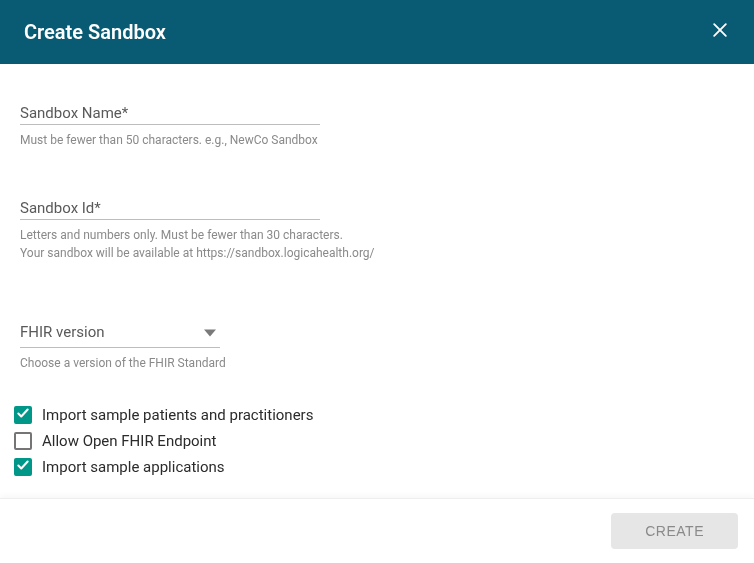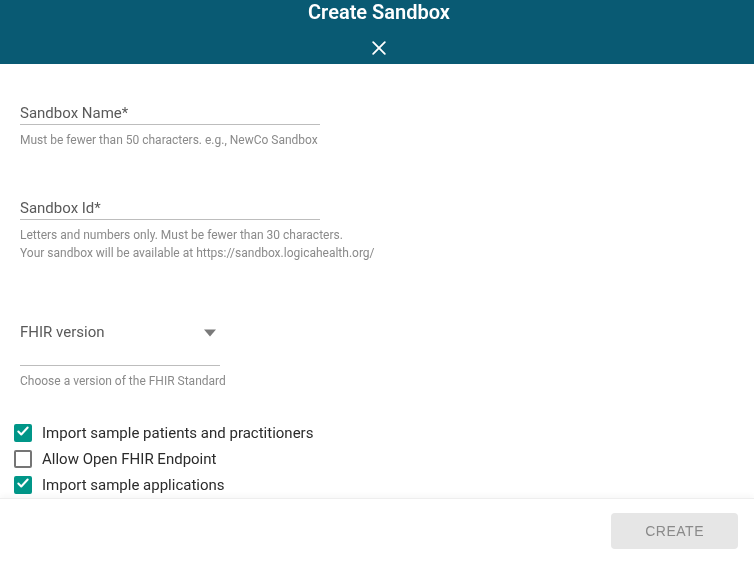--- a/index.html
+++ b/index.html
@@ -12,21 +12,20 @@
     position: relative;
   }
   .header {
     background: #095a73;
     color: #fff;
     height: 64px;
     display: flex;
     align-items: center;
     justify-content: space-between;
     padding: 0 20px 0 24px;
-    flex-direction: column;
   }
   .header-title {
     font-size: 20px;
     font-weight: 600;
   }
   .close-btn {
     width: 28px;
     height: 28px;
     display: flex;
     align-items: center;
@@ -57,21 +56,21 @@
   }
   .field-hint-line2 {
     font-size: 12px;
     color: #8a8a8a;
     line-height: 1.5;
   }
   .select-wrap {
     position: relative;
     width: 200px;
     border-bottom: 1px solid #bdbdbd;
-    padding-bottom: 24px;
+    padding-bottom: 6px;
     margin-bottom: 6px;
     cursor: pointer;
   }
   .select-label {
     font-size: 15px;
     color: #5a5a5a;
   }
   .chevron {
     position: absolute;
     right: 4px;

